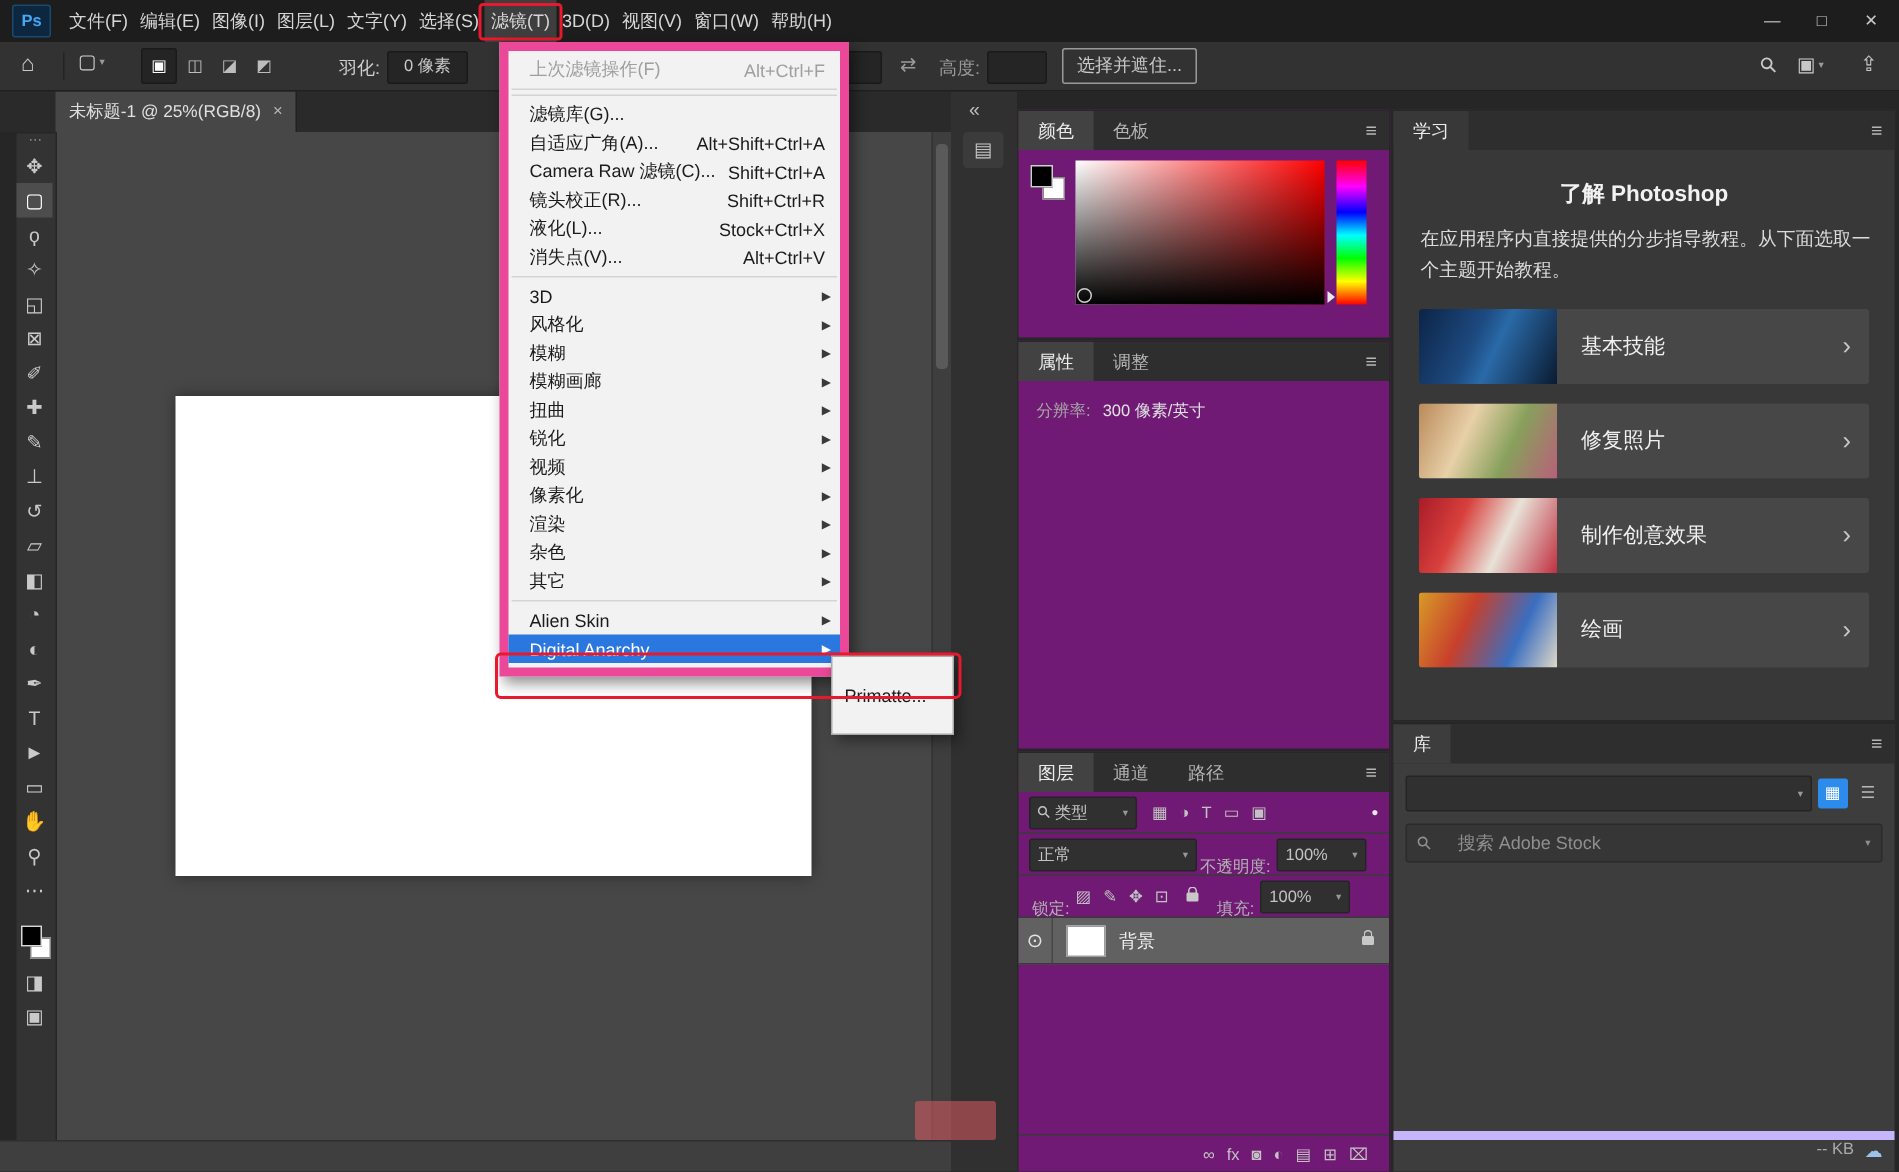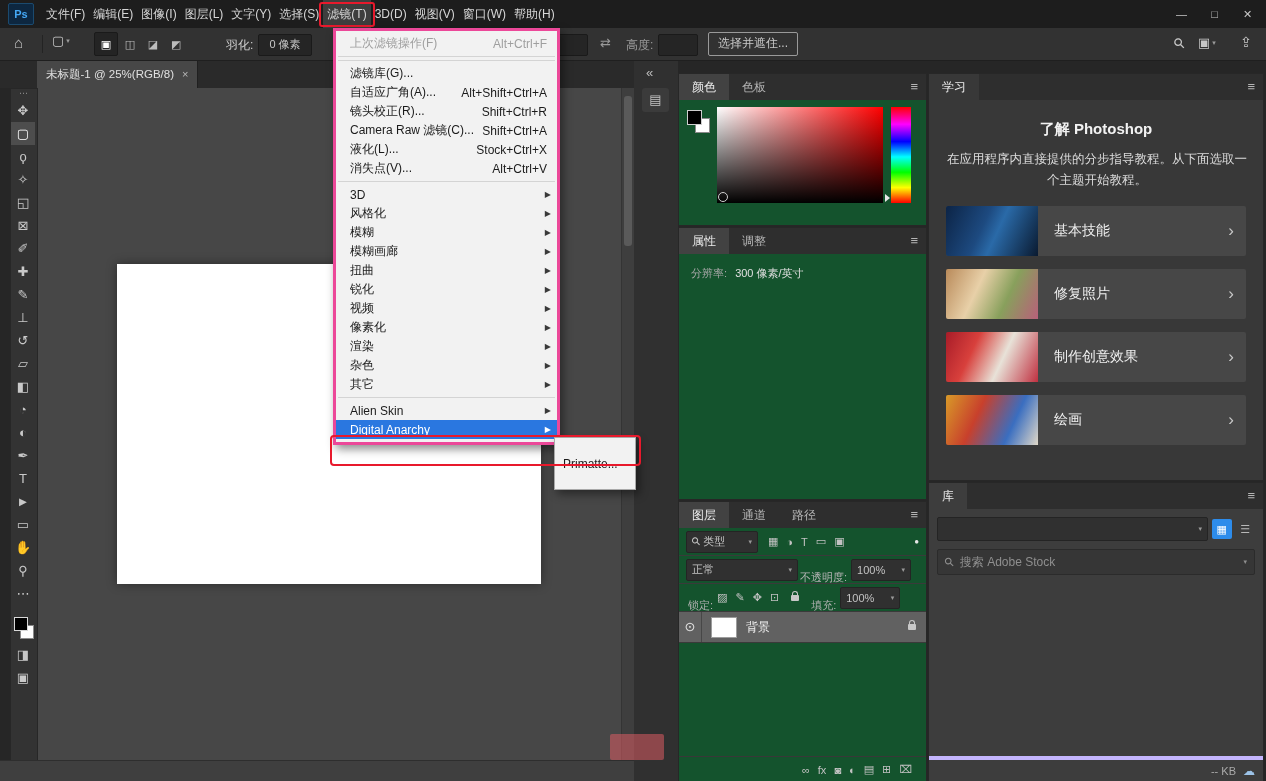--- a/index.html
+++ b/index.html
@@ -56,21 +56,21 @@
   .v-thumb{position:absolute;left:2px;top:8px;width:8px;height:150px;background:#5a5a5a;border-radius:3px}
   #artifact{position:absolute;left:610px;top:734px;width:54px;height:26px;background:rgba(233,93,102,.5);border-radius:2px;z-index:8}
 
   
   #dock-strip{position:absolute;left:634px;top:60px;width:44px;height:721px;background:#303030;z-index:2}
   #dock-collapse{position:absolute;left:12px;top:5px;font-size:13px;color:#bdbdbd}
   #dock-icon{position:absolute;left:8px;top:28px;width:27px;height:24px;background:#3b3b3b;border-radius:3px;
     text-align:center;line-height:24px;font-size:13px;color:#c3c3c3}
 
   
-  .panel{position:absolute;background:#14532d;border:1px solid #272727}
+  .panel{position:absolute;background:#701a75;border:1px solid #272727}
   .ptabs{height:26px;background:#2e2e2e;display:flex}
   .ptab{padding:0 13px;line-height:26px;font-size:12px;color:#b4b4b4}
   .ptab.active{background:#424242;color:#ececec}
   .panel.dark{background:#383838}
   .panel.dark .ptab.active{background:#383838}
   .pmenu{position:absolute;top:6px;right:8px;font-size:13px;color:#b5b5b5;line-height:14px}
   .combo{display:inline-flex;align-items:center;background:#303030;border:1px solid #242424;border-radius:2px;
     height:20px;padding:0 5px;font-size:11px;color:#c3c3c3}
   .combo .caret{margin-left:auto;font-size:7px;color:#999;padding-left:5px}
   .micon{font-size:11px;color:#c2c2c2;margin-right:8px}
@@ -113,52 +113,52 @@
   .eye-cell{width:22px;text-align:center;border-right:1px solid #474747;font-size:13px;color:#e4e4e4;line-height:30px}
   .layer-thumb{width:24px;height:19px;background:#fff;border:1px solid #9c9c9c;margin:0 9px}
   .layer-name{font-size:12px;color:#efefef}
   .layer-lock{margin-left:auto;margin-right:10px}
   #layers-footer{position:absolute;left:0;right:0;bottom:0;height:25px;border-top:1px solid #383838;
     display:flex;align-items:center;justify-content:flex-end;padding-right:6px}
 
   
   #learn-panel{left:928px;top:73px;width:334px;height:406px}
   .learn-heading{margin-top:20px;text-align:center;font-size:15px;font-weight:bold;color:#f2f2f2}
-  .learn-desc{margin:10px 16px 0 18px;text-align:center;font-size:12.5px;line-height:1.7;color:#dcdcdc}
+  .learn-desc{margin:10px 16px 0 18px;font-size:12.5px;line-height:1.7;color:#dcdcdc}
   #learn-cards{margin-top:14px}
   .learn-card{display:flex;align-items:center;height:50px;background:#474747;margin:0 17px 13px 17px;border-radius:2px;overflow:hidden}
   .thumb{width:92px;height:50px;flex:0 0 92px}
   .thumb-basics{background:linear-gradient(115deg,#0c2446 0%,#1d4a80 40%,#2a6aa8 55%,#0a1a30 100%)}
   .thumb-retouch{background:linear-gradient(115deg,#b98a5a 0%,#e8d0a8 35%,#88a05c 65%,#b8607a 100%)}
   .thumb-effects{background:linear-gradient(115deg,#a81c28 0%,#d8403c 30%,#e8e2d8 60%,#c03040 100%)}
   .thumb-paint{background:linear-gradient(115deg,#d89a28 0%,#c8402c 35%,#3a6ec0 70%,#e0d8c8 100%)}
   .card-label{margin-left:16px;font-size:14px;color:#f0f0f0}
   .card-chevron{margin-left:auto;margin-right:12px;font-size:17px;color:#c8c8c8}
 
   
   #library-panel{left:928px;top:482px;width:334px;height:299px;background:#3d3d3d}
   #library-panel .ptab.active{background:#3d3d3d}
   .lib-row{display:flex;align-items:center;padding:8px 8px 0 8px}
   .lib-select{width:266px;height:22px}
   .lib-btn{width:20px;height:20px;line-height:20px;text-align:center;font-size:11px;color:#b8b8b8;margin-left:4px;border-radius:2px}
   .lib-btn.active{background:#2d8ceb;color:#fff}
   .lib-search{display:flex;align-items:center;margin:8px 8px 0 8px;height:24px;background:#363636;
     border:1px solid #2b2b2b;border-radius:2px;padding:0 7px;font-size:12px;color:#8f8f8f}
-  .lib-search .placeholder{margin-left:6px}
+  .lib-search .placeholder{margin-left:18px}
   .lib-search .caret{margin-left:auto;font-size:7px;color:#8f8f8f}
-  .lib-footer{position:absolute;left:0;right:0;bottom:0;height:22px;border-top:4px solid #c4b5fd;
-    display:flex;align-items:center;justify-content:flex-end;padding-right:8px;font-size:11px;color:#aaa}
+  .lib-footer{position:absolute;left:0;right:0;bottom:0;height:22px;border-top:6px solid #c4b5fd;
+    display:flex;justify-content:flex-end;padding-right:8px;font-size:11px;color:#aaa}
   .lib-cloud{margin-left:7px;color:#9cc3e8;font-size:12px}
 
   
   #status-bar{position:absolute;left:0;top:760px;width:634px;height:21px;background:#3f3f3f;border-top:1px solid #2e2e2e;z-index:6}
   #status-bar span{position:absolute;top:21px;font-size:14px;color:#cfcfcf}
 
   
-  #filter-menu{position:absolute;left:333px;top:28px;width:221px;background:#f2f2f2;border:3px solid #ec4899;
+  #filter-menu{position:absolute;left:333px;top:28px;width:221px;background:#f2f2f2;border:6px solid #ec4899;
     box-shadow:3px 4px 9px rgba(0,0,0,.45);padding:3px 0;z-index:40}
   .fm-item{display:flex;align-items:center;height:19px;padding:0 10px 0 14px;font-size:12px;color:#1b1b1b;position:relative}
   .fm-shortcut{margin-left:auto}
   .fm-arrow{position:absolute;right:6px;font-size:8px;color:#3a3a3a}
   .fm-item.disabled{color:#9f9f9f}
   .fm-item.selected{background:#2a77e0;color:#fff}
   .fm-item.selected .fm-arrow{color:#fff}
   .menu-sep{height:1px;background:#d4d4d4;margin:3px 2px}
   #filter-submenu{position:absolute;left:554px;top:437px;width:80px;background:#f2f2f2;border:1px solid #a9a9a9;
     box-shadow:3px 4px 9px rgba(0,0,0,.45);padding:16px 0;z-index:40}
@@ -436,26 +436,26 @@
     <div class="menu-sep"></div>
     <div class="menu-sep"></div>
     <div class="fm-item">
       <span class="fm-label">滤镜库(G)...</span>
     </div>
     <div class="fm-item">
       <span class="fm-label">自适应广角(A)...</span>
       <span class="fm-shortcut">Alt+Shift+Ctrl+A</span>
     </div>
     <div class="fm-item">
+      <span class="fm-label">Camera Raw 滤镜(C)...</span>
+      <span class="fm-shortcut">Shift+Ctrl+A</span>
+    </div>
+    <div class="fm-item">
       <span class="fm-label">镜头校正(R)...</span>
       <span class="fm-shortcut">Shift+Ctrl+R</span>
-    </div>
-    <div class="fm-item">
-      <span class="fm-label">Camera Raw 滤镜(C)...</span>
-      <span class="fm-shortcut">Shift+Ctrl+A</span>
     </div>
     <div class="fm-item">
       <span class="fm-label">液化(L)...</span>
       <span class="fm-shortcut">Stock+Ctrl+X</span>
     </div>
     <div class="fm-item">
       <span class="fm-label">消失点(V)...</span>
       <span class="fm-shortcut">Alt+Ctrl+V</span>
     </div>
     <div class="menu-sep"></div>

